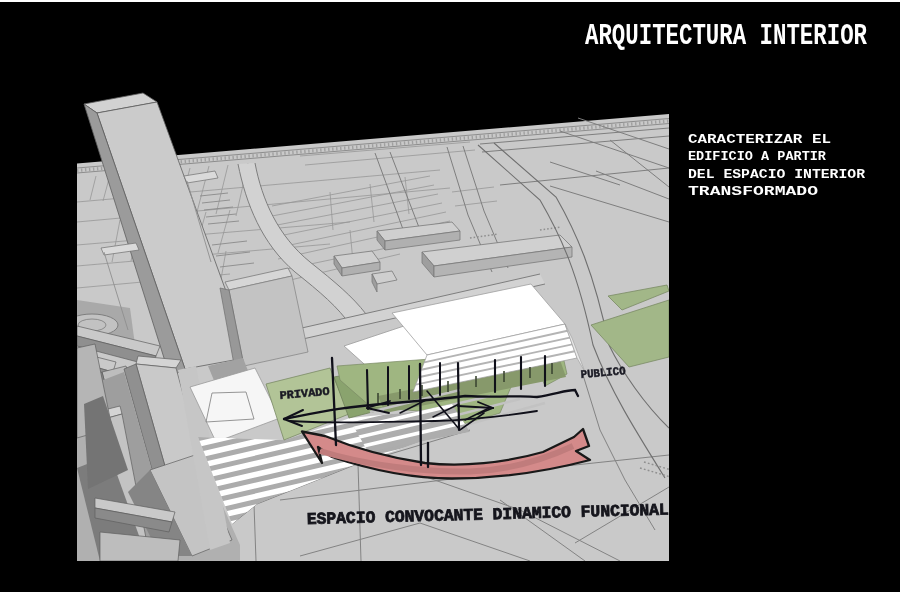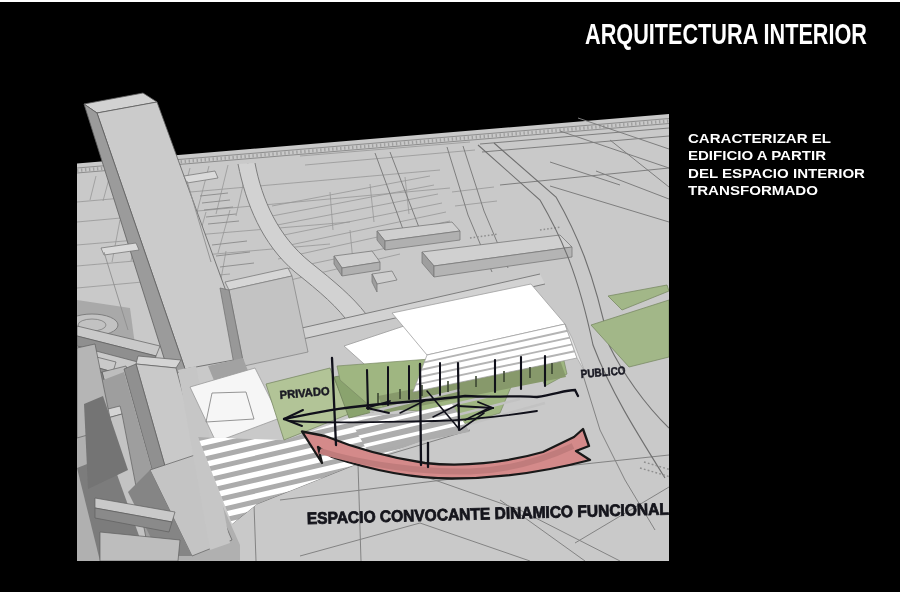--- a/index.html
+++ b/index.html
@@ -1,17 +1,17 @@
 <!DOCTYPE html>
 <html><head>
 <meta charset="utf-8">
 <style>
   html,body{margin:0;padding:0;background:#fff;}
   #slide{position:relative;width:900px;height:597px;background:#fff;overflow:hidden;
-         font-family:Liberation Sans, sans-serif;}
+         font-family:Liberation Mono, monospace;}
 </style>
 </head>
 <body>
 <div id="slide">
 <svg width="900" height="597" viewBox="0 0 900 597" xmlns="http://www.w3.org/2000/svg">
 
   <rect x="0" y="2" width="900" height="590" fill="#000000"></rect>
 
   <text x="585" y="43.5" font-size="29.5" font-weight="bold" fill="#ffffff" textLength="282" lengthAdjust="spacingAndGlyphs">ARQUITECTURA INTERIOR</text>
 

